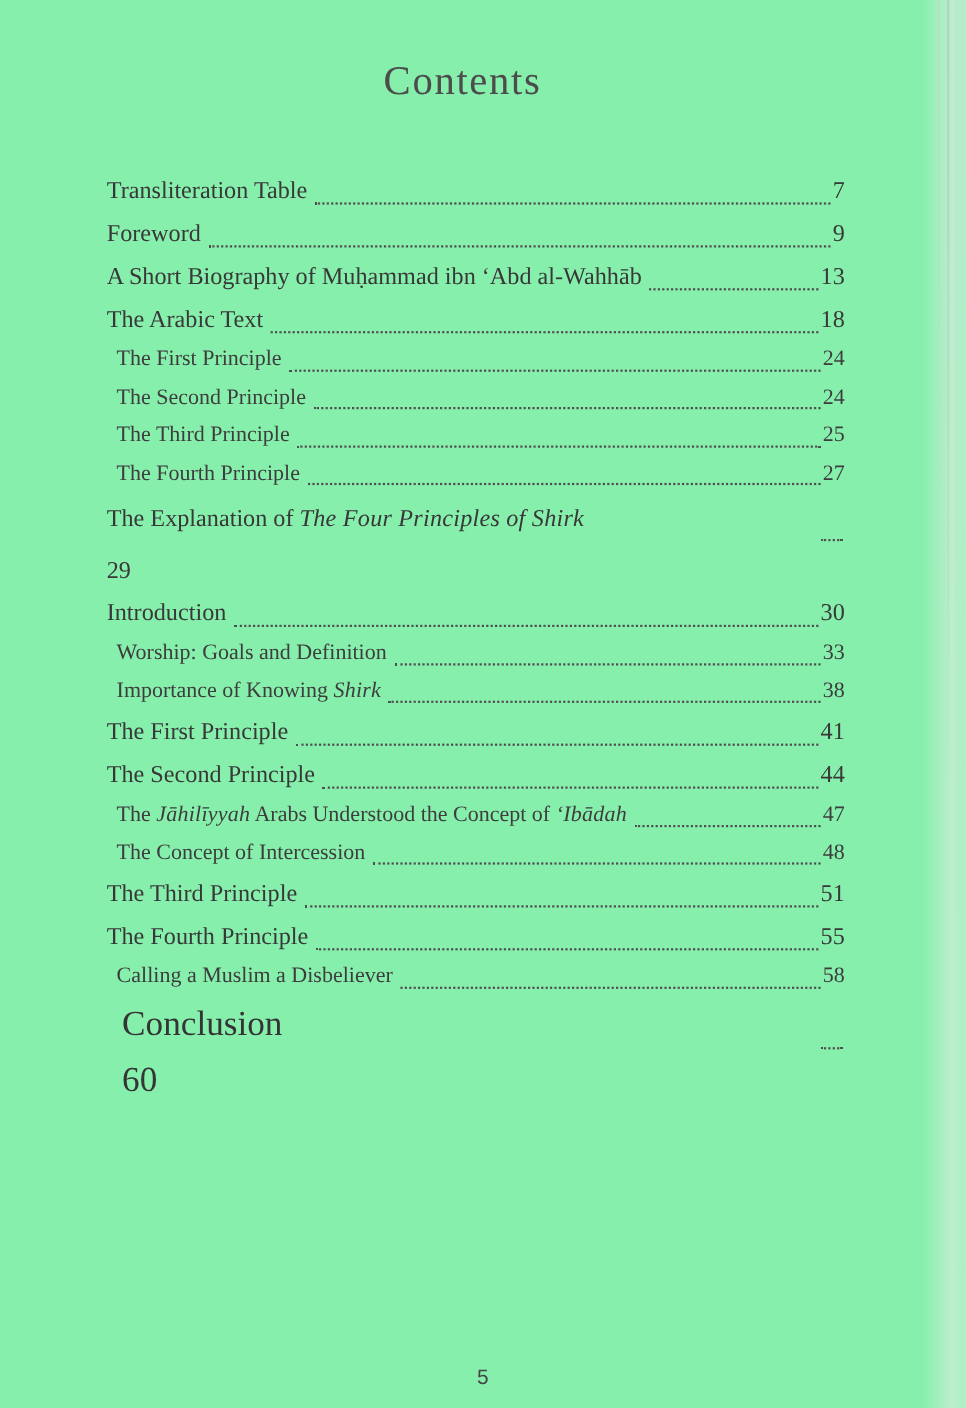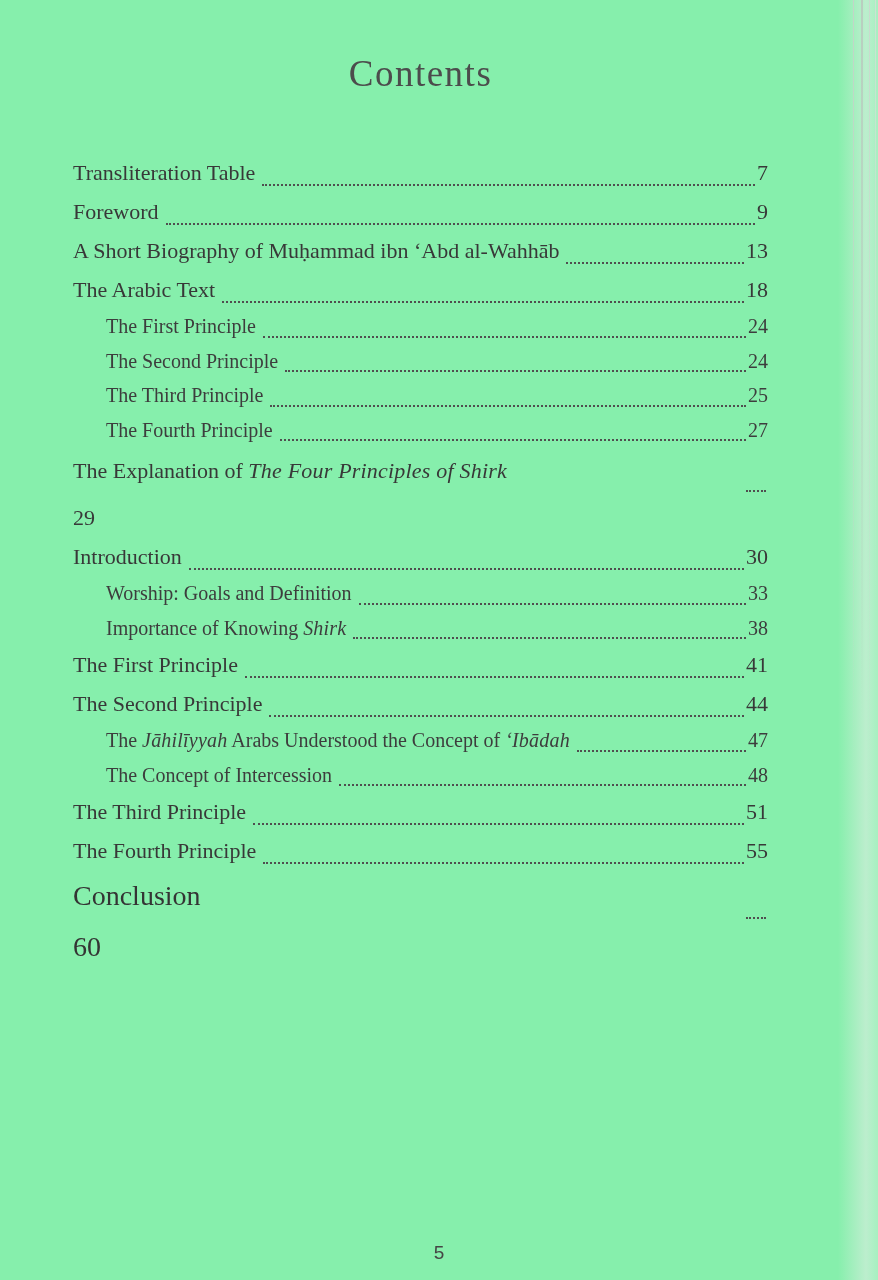--- a/index.html
+++ b/index.html
@@ -61,23 +61,23 @@
   .row .label { flex: 0 0 auto; }
   .row .leader {
     flex: 1 1 auto;
     align-self: flex-end;
     border-bottom: 2.5px dotted #4f4f4f;
     margin: 0 2px 6px 7px;
     min-width: 20px;
   }
   .row .pagenum { flex: 0 0 auto; }
 
-  .row.level-main { font-size: 22px; line-height: 39px; color: #383838; }
+  .row.level-main { font-size: 22px; line-height: 39px; color: #383838; margin-left: 24px; }
   .row.level-sub  { font-size: 20px; line-height: 34.5px; padding-left: 33px; color: #3d3d3d; }
-  .row.level-big  { font-size: 28px; line-height: 43px; color: #343434; }
+  .row.level-big  { font-size: 32px; line-height: 43px; color: #343434; margin-left: 38px; }
   .row.gap-before { margin-top: 4px; flex-direction: column; }
   .row i { letter-spacing: 0.2px; }
 
   .folio {
     position: absolute;
     left: 0;
     width: 100%;
     bottom: 16px;
     text-align: center;
     font-family: "Liberation Sans", "DejaVu Sans", sans-serif;
@@ -181,20 +181,25 @@
         <div class="row level-main">
     <span class="label"><span>The Third Principle</span></span>
     <span class="leader"></span>
     <span class="pagenum">51</span>
   </div>
         <div class="row level-main">
     <span class="label"><span>The Fourth Principle</span></span>
     <span class="leader"></span>
     <span class="pagenum">55</span>
   </div>
+        <div class="row level-sub">
+    <span class="label"><span>Calling a Muslim a Disbeliever</span></span>
+    <span class="leader"></span>
+    <span class="pagenum">58</span>
+  </div>
         <div class="row level-big gap-before">
     <span class="label"><span>Conclusion</span></span>
     <span class="leader"></span>
     <span class="pagenum">60</span>
   </div>
       </nav>
   </div>
 
   <div class="folio">5</div>
 </div>

